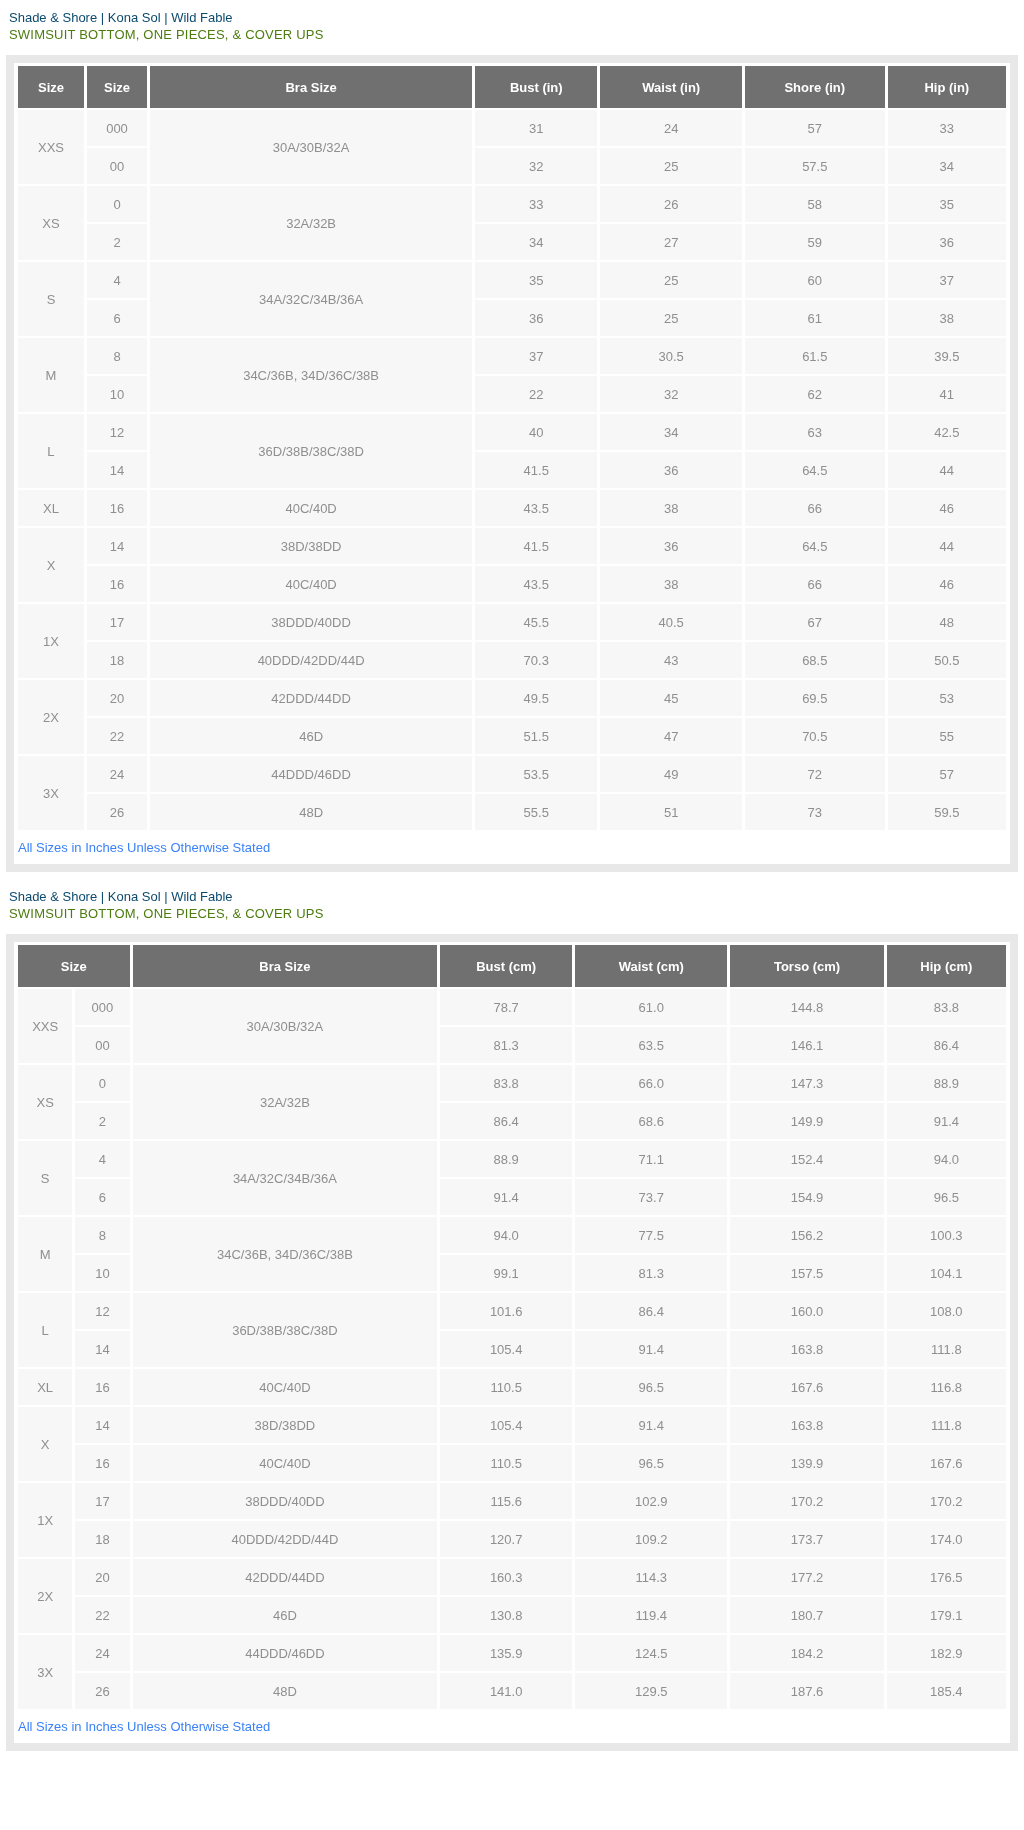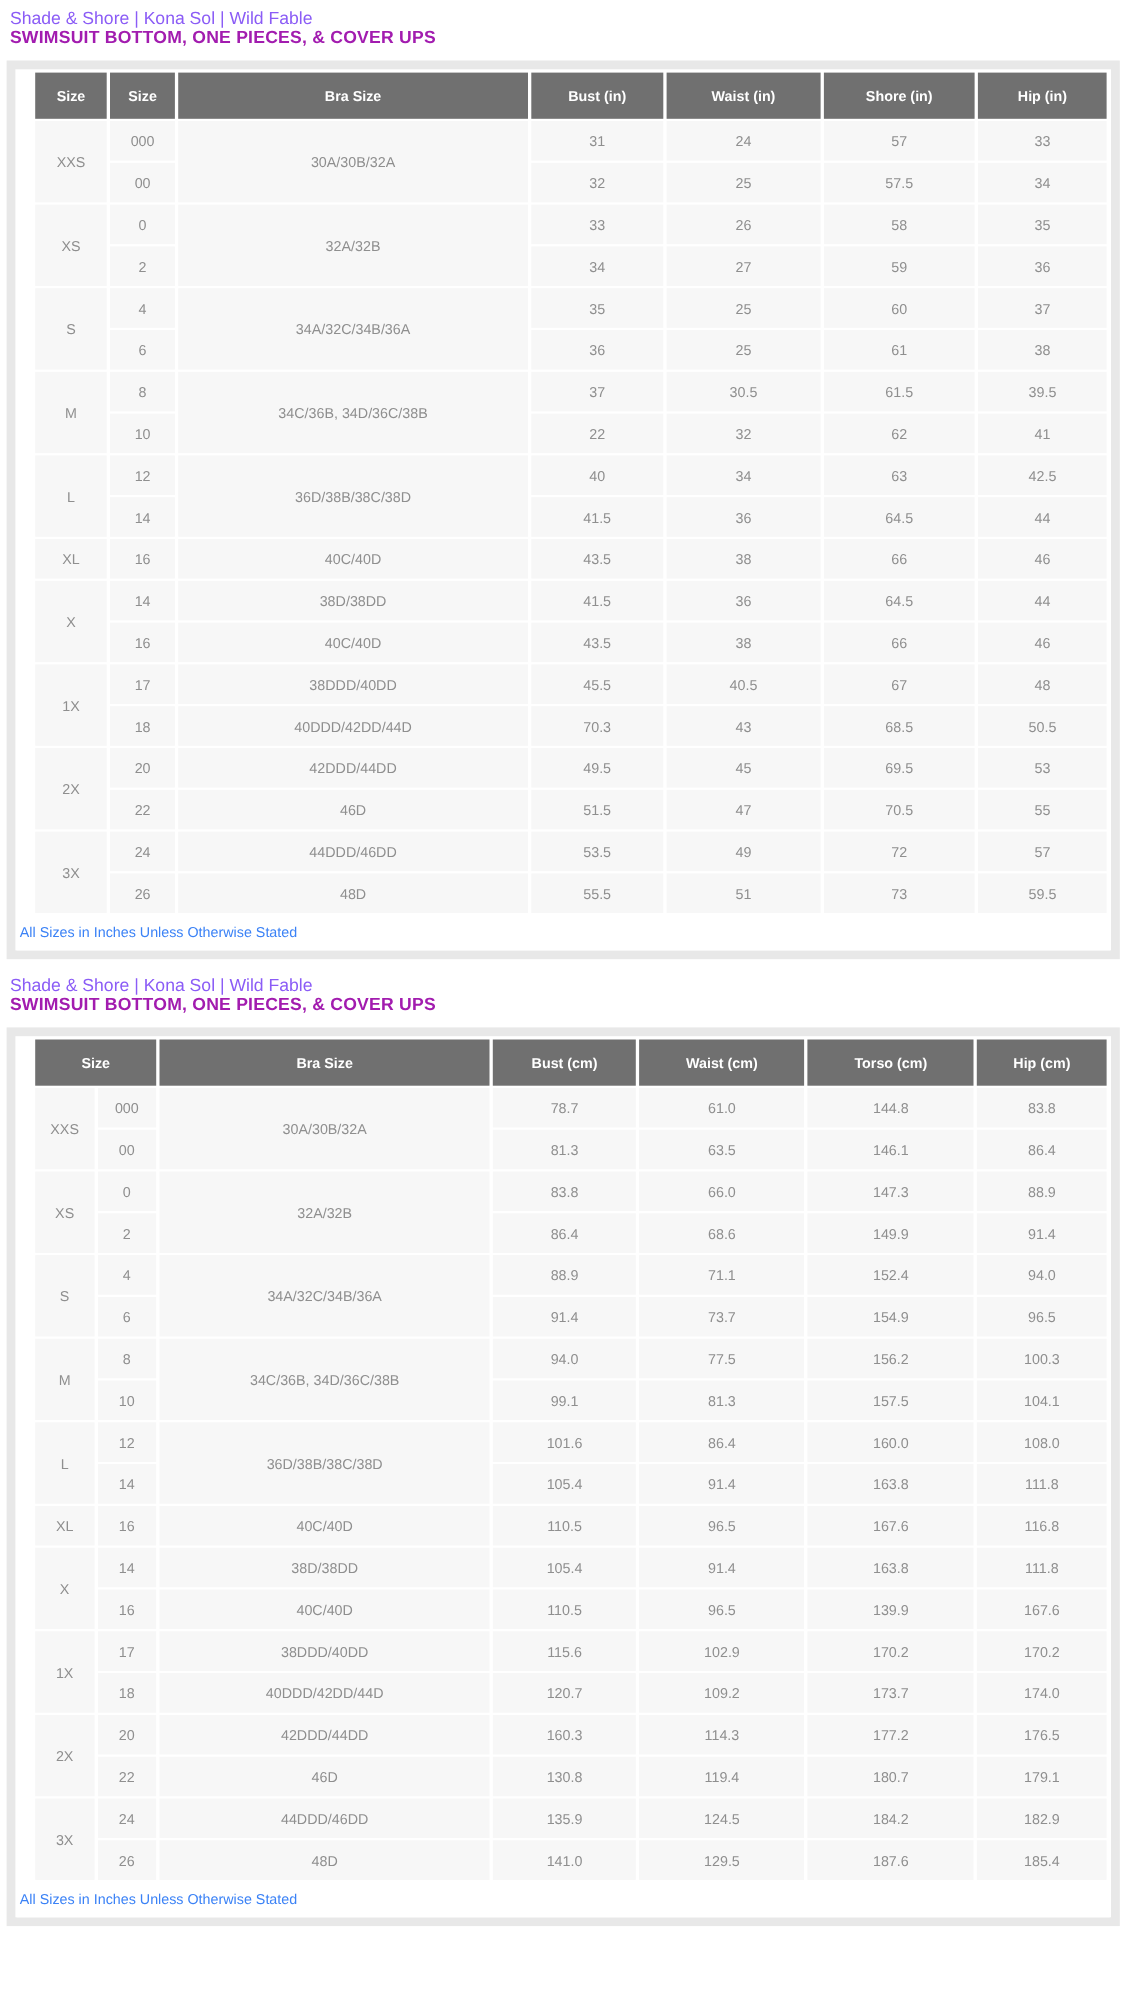--- a/index.html
+++ b/index.html
@@ -8,46 +8,45 @@
     width: 1024px;
     height: 1830px;
     overflow: hidden;
     font-family: "Liberation Sans", sans-serif;
     font-size: 13px;
   }
   .section { margin: 9px 6px 0 6px; }
   .section + .section { margin-top: 16px; }
   .titles { margin-left: 3px; margin-bottom: 12px; }
   .brands {
-    color: #8b5cf6;
-    font-size: 16px;
+    color: #0c4a6e;
+    font-size: 13px;
     line-height: 17px;
   }
   .category {
-    color: #a21caf;
-    font-weight: bold;
-    font-size: 16px;
+    color: #4d7c0f;
+    font-weight: normal;
+    font-size: 13px;
     line-height: 17px;
     letter-spacing: 0.2px;
   }
   .panel {
     background: #e8e8e8;
     padding: 8px;
   }
   .table-wrap {
     background: #ffffff;
     padding: 1px 1px 0 1px;
   }
   table.chart {
     width: 100%;
     border-collapse: separate;
     border-spacing: 3px 2px;
     background: #ffffff;
     table-layout: fixed;
-    padding-left: 14px;
   }
   table.chart th {
     background: #707070;
     color: #ffffff;
     font-weight: bold;
     font-size: 13px;
     height: 42px;
     text-align: center;
     vertical-align: middle;
   }

